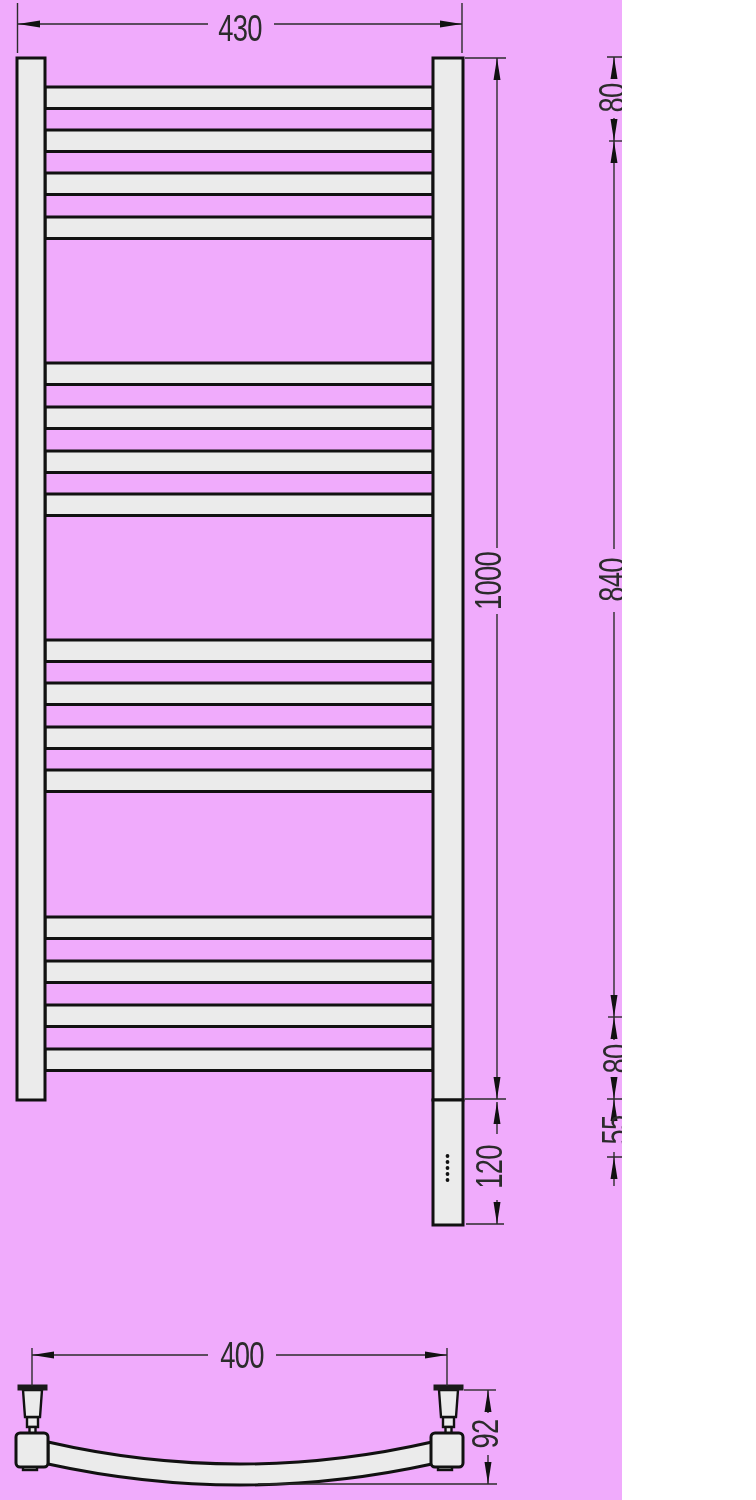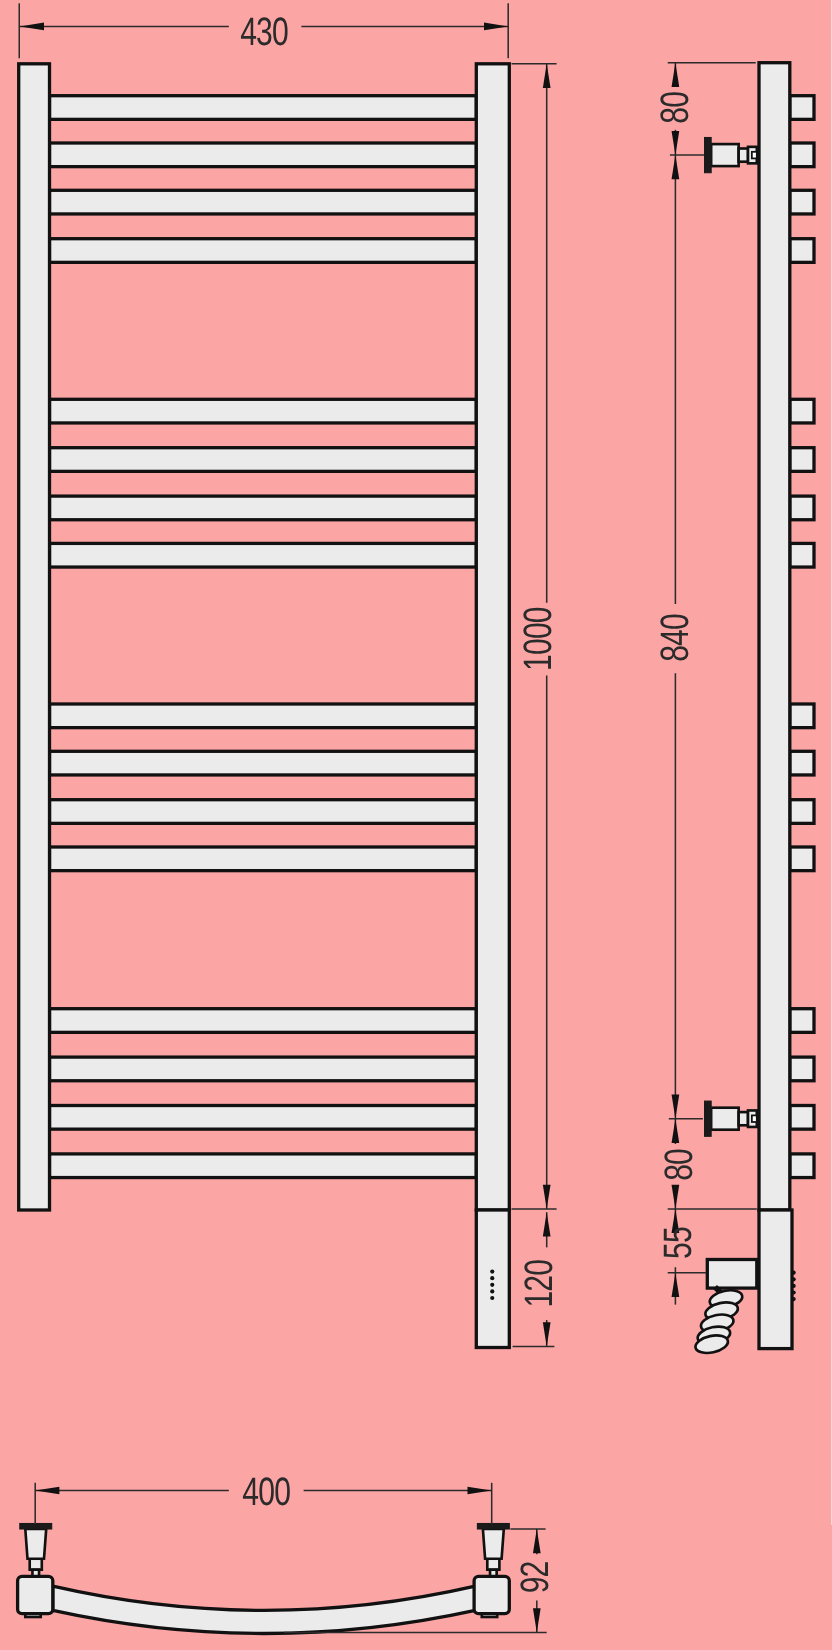--- a/index.html
+++ b/index.html
@@ -1,16 +1,16 @@
 <!DOCTYPE html>
 <html><head>
 <meta charset="utf-8">
 <style>
   html,body{margin:0;padding:0;background:#ffffff;}
-  #stage{position:relative;width:756px;height:1500px;background:#fca5a5;overflow:hidden;
+  #stage{position:relative;width:622px;height:1500px;background:#f0abfc;overflow:hidden;
          font-family:"Liberation Sans",sans-serif;}
   svg{position:absolute;left:0;top:0;}
   .shape{fill:#ebebeb;stroke:#111;stroke-width:3;}
   .shape2{fill:#ebebeb;stroke:#111;stroke-width:2.4;}
   .whitebit{fill:#fff;stroke:#111;stroke-width:1.6;}
   .dark{fill:#1a1a1a;stroke:#1a1a1a;stroke-width:1;}
   .dim{stroke:#2b2b2b;stroke-width:1.4;fill:none;}
   .arr{fill:#111;stroke:none;}
   .dot{fill:#111;stroke:none;}
   .dim-label{position:absolute;font-size:36px;color:#2b2b2b;white-space:nowrap;

